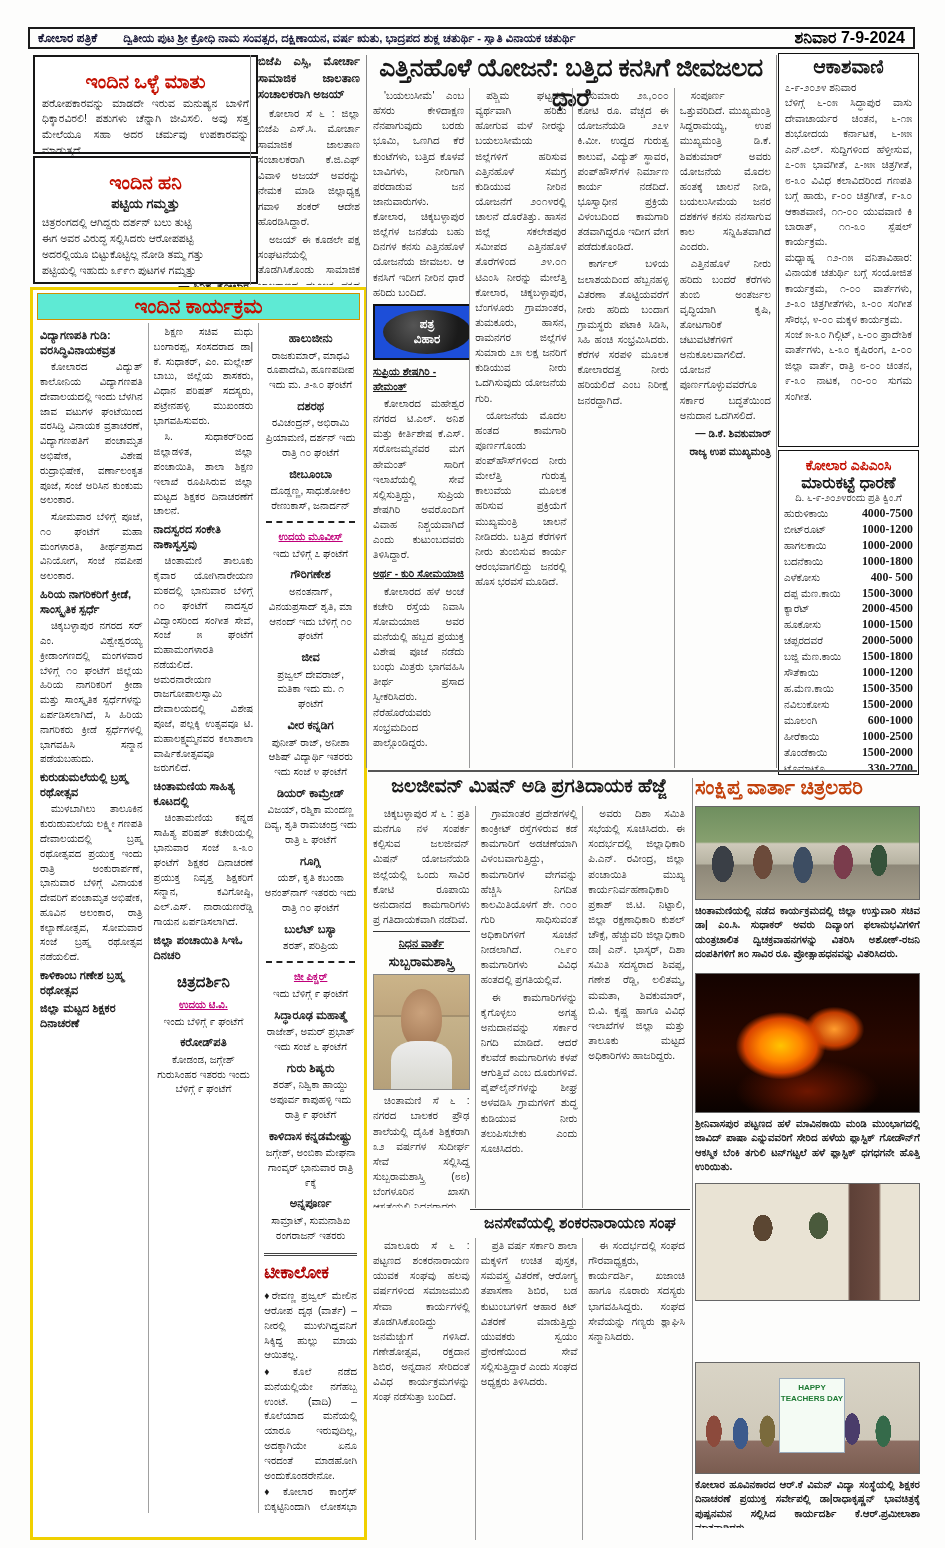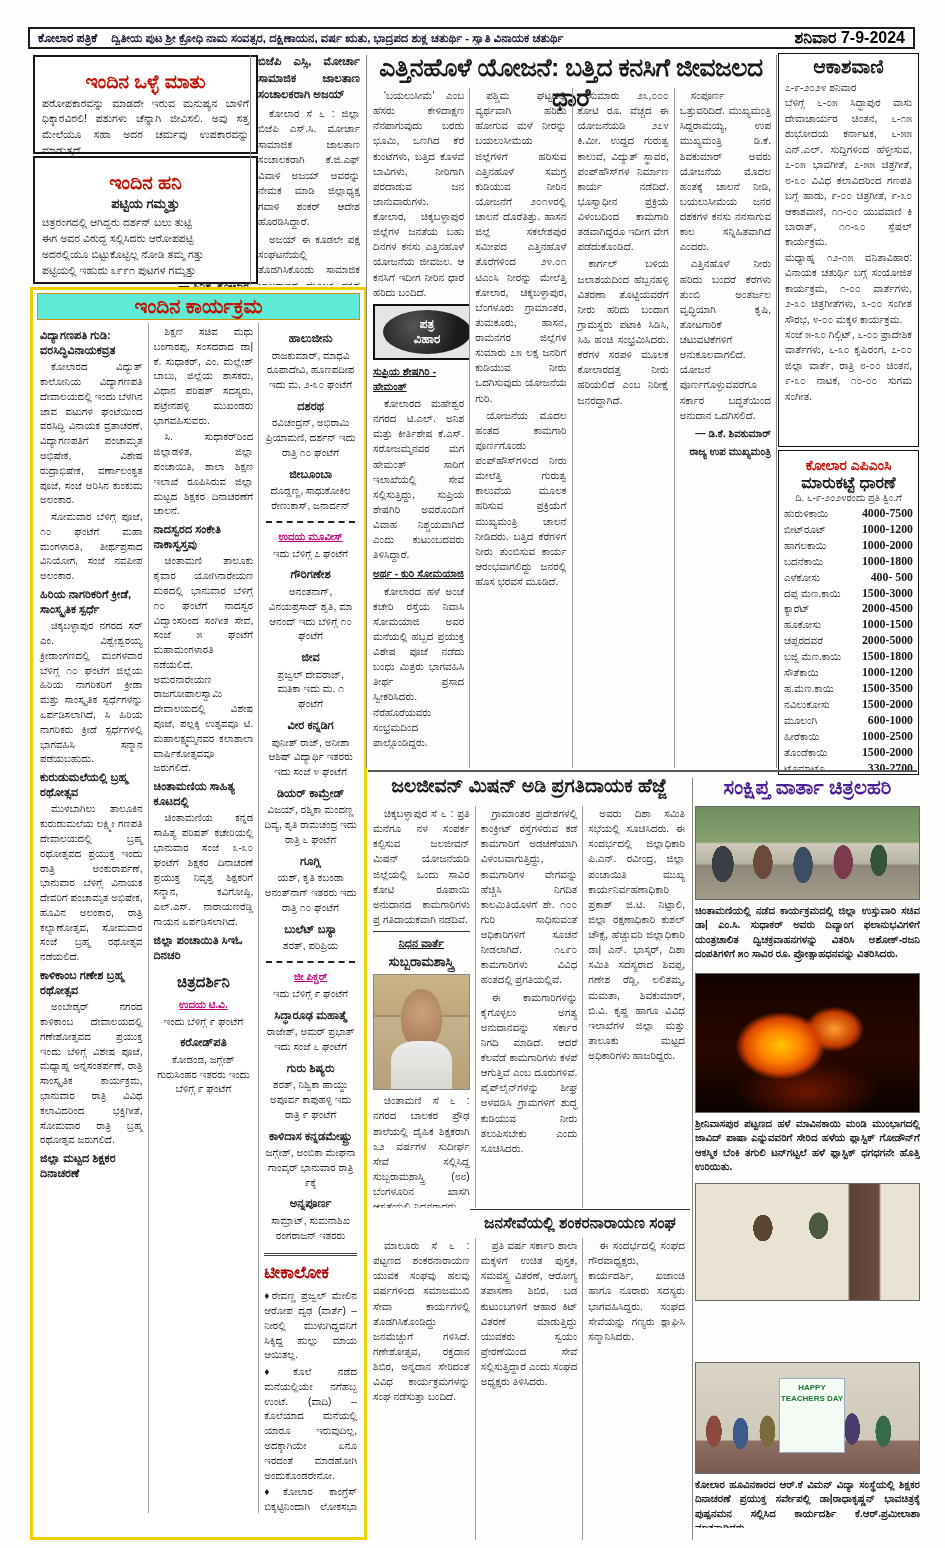--- a/index.html
+++ b/index.html
@@ -1,21 +1,21 @@
 <!DOCTYPE html>
 <html><head>
 <meta charset="utf-8">
 <style>
   html,body{margin:0;padding:0;background:#e9e9e9;}
   .page{position:relative;width:945px;height:1548px;background:#fdfdfc;margin:0 auto;
         font-family:"Liberation Sans","DejaVu Sans",sans-serif;color:#181818;overflow:hidden;}
   .abs{position:absolute;}
   
   .topbar{left:28px;top:27px;width:887px;height:22px;border:2px solid #1b1b1b;
-          display:flex;align-items:center;padding:0 8px;box-sizing:border-box;gap:14px;}
+          display:flex;align-items:center;padding:0 8px;box-sizing:border-box;gap:26px;}
   .topbar .paper{font-weight:bold;font-size:12px;color:#101030;white-space:nowrap;}
   .topbar .panch{flex:1;font-weight:bold;font-size:11.5px;color:#101030;white-space:nowrap;overflow:hidden;}
   .topbar .date{font-weight:bold;font-size:16px;color:#000;white-space:nowrap;}
   
   .nbox{border:2px solid #161616;box-sizing:border-box;padding:14px 7px;background:#fff;}
   .nbox .t{color:#c41000;font-weight:bold;font-size:19px;text-align:center;line-height:1.2;}
   .nbox .sub{font-weight:bold;font-size:13px;text-align:center;margin-top:1px;}
   .nbox .b{font-size:10.8px;text-align:justify;line-height:1.45;margin-top:2px;}
   .nbox .poem{font-size:10.8px;line-height:1.5;margin-top:2px;white-space:pre-line;}
   .nbox .cr{font-weight:bold;font-size:10.8px;text-align:right;margin-top:1px;}
@@ -34,21 +34,21 @@
   .blk-h{font-weight:bold;text-align:center;font-size:1.12em;margin:5px 0 2px;}
   .blk-hl{font-weight:bold;text-align:left;font-size:1.1em;line-height:1.35;margin:3px 0 2px;}
   .blk-u{font-weight:bold;text-decoration:underline;margin:4px 0 2px;}
   .blk-m{font-weight:bold;color:#c0007a;text-decoration:underline;text-align:center;margin:5px 0 2px;}
   .blk-d{border-top:2.5px dashed #222;margin:7px 2px;}
   .blk-big{font-weight:bold;color:#ad0000;font-size:17px;border-top:3px double #444;padding-top:5px;margin:9px 0 4px;}
   .blk-big2{font-weight:bold;font-size:15px;text-align:center;margin:8px 0 2px;}
   .blk-credit{font-weight:bold;text-align:right;margin:3px 0 1px;}
   .blk-cap{text-align:center;margin:0 0 2px;}
   
-  .pv-box{border:2.5px solid #111;background:#e5e5e5;margin:4px auto 3px;width:104px;height:52px;
+  .pv-box{border:2.5px solid #111;background:#1d4ed8;margin:4px auto 3px;width:104px;height:52px;
           display:flex;align-items:center;justify-content:center;}
   .pv-disc{width:88px;height:44px;border-radius:50%;background:radial-gradient(circle at 35% 35%,#555 0%,#1a1a1a 70%);
            color:#fff;font-weight:bold;font-size:12px;text-align:center;line-height:1.2;
            display:flex;align-items:center;justify-content:center;white-space:pre-line;}
   
   .bjp{left:254px;top:53px;width:110px;height:232px;padding:0 4px;box-sizing:border-box;overflow:hidden;
        font-size:10.3px;line-height:1.5;}
   .bjp .hd{font-weight:bold;font-size:11.5px;text-align:justify;line-height:1.45;margin-bottom:3px;}
   
   .mainhead{left:366px;top:53px;width:410px;font-weight:bold;font-size:25px;text-align:center;letter-spacing:-0.5px;}
@@ -82,21 +82,21 @@
   .obit .photo{width:100%;height:116px;border:1px solid #888;box-sizing:border-box;
      background:linear-gradient(180deg,#cbb489 0%,#bfa67e 35%,#8c7a5e 36%,#c6b28a 37%,#b5a07a 100%);position:relative;}
   .obit .photo::before{content:"";position:absolute;left:28%;top:12%;width:44%;height:52%;border-radius:50% 50% 46% 46%;
      background:radial-gradient(circle at 50% 40%,#caa27c 0%,#a87d5a 80%);}
   .obit .photo::after{content:"";position:absolute;left:18%;top:58%;width:64%;height:42%;
      background:linear-gradient(180deg,#ececec,#d8d8d0);border-radius:40% 40% 0 0;}
   .janhead{left:470px;top:1209px;width:220px;font-weight:bold;font-size:15.5px;text-align:center;
            border-top:1.5px solid #333;padding-top:4px;}
   .jancols{left:368px;top:1238px;width:322px;height:302px;display:flex;}
   
-  .phtitle{left:695px;top:776px;width:225px;color:#4c1d95;font-weight:bold;font-size:20px;text-align:center;}
+  .phtitle{left:695px;top:776px;width:225px;color:#c2410c;font-weight:bold;font-size:20px;text-align:left;}
   .photo{box-sizing:border-box;border:1px solid #666;}
   .cap{font-size:10.2px;font-weight:bold;text-align:justify;line-height:1.42;overflow:hidden;}
   .ph-street{background:
      radial-gradient(ellipse 18px 30px at 12% 62%,#3a3f46 0 60%,transparent 61%),
      radial-gradient(ellipse 16px 28px at 30% 60%,#6b4a3a 0 60%,transparent 61%),
      radial-gradient(ellipse 16px 30px at 48% 63%,#3d4d62 0 60%,transparent 61%),
      radial-gradient(ellipse 16px 28px at 66% 60%,#7a3c4c 0 60%,transparent 61%),
      radial-gradient(ellipse 14px 26px at 82% 58%,#35523a 0 60%,transparent 61%),
      linear-gradient(180deg,#6f8f5f 0%,#87a06f 38%,#cfcabb 40%,#b7b3a2 62%,#8d8778 63%,#a39c8a 100%);}
   .ph-fire{background:
@@ -279,21 +279,20 @@
     <div class="progcols">
       <div class="pcol pcol1">
           <div class="blk-hl">ವಿದ್ಯಾಗಣಪತಿ ಗುಡಿ: ವರಸಿದ್ಧಿವಿನಾಯಕವ್ರತ</div>
           <div class="blk-p">ಕೋಲಾರದ ವಿದ್ಯುತ್ ಕಾಲೋನಿಯ ವಿದ್ಯಾಗಣಪತಿ ದೇವಾಲಯದಲ್ಲಿ ಇಂದು ಬೆಳಗಿನ ಜಾವ ವಟುಗಳ ಘಂಟೆಯಿಂದ ವರಸಿದ್ಧಿ ವಿನಾಯಕ ವ್ರತಾಚರಣೆ, ವಿದ್ಯಾಗಣಪತಿಗೆ ಪಂಚಾಮೃತ ಅಭಿಷೇಕ, ವಿಶೇಷ ರುದ್ರಾಭಿಷೇಕ, ವರ್ಣಾಲಂಕೃತ ಪೂಜೆ, ಸಂಜೆ ಅರಿಸಿನ ಕುಂಕುಮ ಅಲಂಕಾರ.</div>
           <div class="blk-p">ಸೋಮವಾರ ಬೆಳಿಗ್ಗೆ ಪೂಜೆ, ೧೦ ಘಂಟೆಗೆ ಮಹಾ ಮಂಗಳಾರತಿ, ತೀರ್ಥಪ್ರಸಾದ ವಿನಿಯೋಗ, ಸಂಜೆ ನವಪೀಪ ಅಲಂಕಾರ.</div>
           <div class="blk-hl">ಹಿರಿಯ ನಾಗರಿಕರಿಗೆ ಕ್ರೀಡೆ, ಸಾಂಸ್ಕೃತಿಕ ಸ್ಪರ್ಧೆ</div>
           <div class="blk-p">ಚಿಕ್ಕಬಳ್ಳಾಪುರ ನಗರದ ಸರ್ ಎಂ. ವಿಶ್ವೇಶ್ವರಯ್ಯ ಕ್ರೀಡಾಂಗಣದಲ್ಲಿ ಮಂಗಳವಾರ ಬೆಳಿಗ್ಗೆ ೧೦ ಘಂಟೆಗೆ ಜಿಲ್ಲೆಯ ಹಿರಿಯ ನಾಗರಿಕರಿಗೆ ಕ್ರೀಡಾ ಮತ್ತು ಸಾಂಸ್ಕೃತಿಕ ಸ್ಪರ್ಧೆಗಳನ್ನು ಏರ್ಪಡಿಸಲಾಗಿದೆ, ಸಿ ಹಿರಿಯ ನಾಗರಿಕರು ಕ್ರೀಡೆ ಸ್ಪರ್ಧೆಗಳಲ್ಲಿ ಭಾಗವಹಿಸಿ ಸನ್ಮಾನ ಪಡೆಯಬಹುದು.</div>
           <div class="blk-hl">ಕುರುಡುಮಲೆಯಲ್ಲಿ ಬ್ರಹ್ಮ ರಥೋತ್ಸವ</div>
           <div class="blk-p">ಮುಳಬಾಗಿಲು ತಾಲೂಕಿನ ಕುರುಡುಮಲೆಯ ಲಕ್ಷ್ಮೀ ಗಣಪತಿ ದೇವಾಲಯದಲ್ಲಿ ಬ್ರಹ್ಮ ರಥೋತ್ಸವದ ಪ್ರಯುಕ್ತ ಇಂದು ರಾತ್ರಿ ಅಂಕುರಾರ್ಪಣೆ, ಭಾನುವಾರ ಬೆಳಿಗ್ಗೆ ವಿನಾಯಕ ದೇವರಿಗೆ ಪಂಚಾಮೃತ ಅಭಿಷೇಕ, ಹೂವಿನ ಅಲಂಕಾರ, ರಾತ್ರಿ ಕಲ್ಯಾಣೋತ್ಸವ, ಸೋಮವಾರ ಸಂಜೆ ಬ್ರಹ್ಮ ರಥೋತ್ಸವ ನಡೆಯಲಿದೆ.</div>
           <div class="blk-hl">ಕಾಳಿಕಾಂಬ ಗಣೇಶ ಬ್ರಹ್ಮ ರಥೋತ್ಸವ</div>
-          <div class="blk-p">ಅಂಬೇಡ್ಕರ್ ನಗರದ ಕಾಳಿಕಾಂಬ ದೇವಾಲಯದಲ್ಲಿ ಗಣೇಶೋತ್ಸವದ ಪ್ರಯುಕ್ತ ಇಂದು ಬೆಳಿಗ್ಗೆ ವಿಶೇಷ ಪೂಜೆ, ಮಧ್ಯಾಹ್ನ ಅನ್ನಸಂತರ್ಪಣೆ, ರಾತ್ರಿ ಸಾಂಸ್ಕೃತಿಕ ಕಾರ್ಯಕ್ರಮ, ಭಾನುವಾರ ರಾತ್ರಿ ವಿವಿಧ ಕಲಾವಿದರಿಂದ ಭಕ್ತಿಗೀತೆ, ಸೋಮವಾರ ರಾತ್ರಿ ಬ್ರಹ್ಮ ರಥೋತ್ಸವ ಜರುಗಲಿದೆ.</div>
           <div class="blk-hl">ಜಿಲ್ಲಾ ಮಟ್ಟದ ಶಿಕ್ಷಕರ ದಿನಾಚರಣೆ</div>
         </div>
       <div class="pcol pcol2">
           <div class="blk-p">ಶಿಕ್ಷಣ ಸಚಿವ ಮಧು ಬಂಗಾರಪ್ಪ, ಸಂಸದರಾದ ಡಾ| ಕೆ. ಸುಧಾಕರ್, ಎಂ. ಮಲ್ಲೇಶ್ ಬಾಬು, ಜಿಲ್ಲೆಯ ಶಾಸಕರು, ವಿಧಾನ ಪರಿಷತ್ ಸದಸ್ಯರು, ಪಟ್ರೇನಹಳ್ಳಿ ಮುಖಂಡರು ಭಾಗವಹಿಸುವರು.</div>
           <div class="blk-p">ಸಿ. ಸುಧಾಕರ್‌ರಿಂದ ಜಿಲ್ಲಾಡಳಿತ, ಜಿಲ್ಲಾ ಪಂಚಾಯಿತಿ, ಶಾಲಾ ಶಿಕ್ಷಣ ಇಲಾಖೆ ರೂಪಿಸಿರುವ ಜಿಲ್ಲಾ ಮಟ್ಟದ ಶಿಕ್ಷಕರ ದಿನಾಚರಣೆಗೆ ಚಾಲನೆ.</div>
           <div class="blk-hl">ನಾದಸ್ವರದ ಸಂಕೇತಿ ನಾಕಾಸ್ವಸ್ತವು</div>
           <div class="blk-p">ಚಿಂತಾಮಣಿ ತಾಲೂಕು ಕೈವಾರ ಯೋಗಿನಾರೇಯಣ ಮಠದಲ್ಲಿ ಭಾನುವಾರ ಬೆಳಿಗ್ಗೆ ೧೦ ಘಂಟೆಗೆ ನಾದಸ್ವರ ವಿದ್ವಾಂಸರಿಂದ ಸಂಗೀತ ಸೇವೆ, ಸಂಜೆ ೫ ಘಂಟೆಗೆ ಮಹಾಮಂಗಳಾರತಿ ನಡೆಯಲಿದೆ. ಅಮರನಾರೇಯಣ ರಾಜಗೋಪಾಲಸ್ವಾಮಿ ದೇವಾಲಯದಲ್ಲಿ ವಿಶೇಷ ಪೂಜೆ, ಪಲ್ಲಕ್ಕಿ ಉತ್ಸವವೂ ಟಿ. ಮಹಾಲಕ್ಷ್ಮಮ್ಮನವರ ಕಲಾಶಾಲಾ ವಾರ್ಷಿಕೋತ್ಸವವೂ ಜರುಗಲಿದೆ.</div>
           <div class="blk-hl">ಚಿಂತಾಮಣಿಯ ಸಾಹಿತ್ಯ ಕೂಟದಲ್ಲಿ</div>
           <div class="blk-p">ಚಿಂತಾಮಣಿಯ ಕನ್ನಡ ಸಾಹಿತ್ಯ ಪರಿಷತ್ ಕಚೇರಿಯಲ್ಲಿ ಭಾನುವಾರ ಸಂಜೆ ೩-೩೦ ಘಂಟೆಗೆ ಶಿಕ್ಷಕರ ದಿನಾಚರಣೆ ಪ್ರಯುಕ್ತ ನಿವೃತ್ತ ಶಿಕ್ಷಕರಿಗೆ ಸನ್ಮಾನ, ಕವಿಗೋಷ್ಠಿ, ಎಲ್.ಎಸ್. ನಾರಾಯಣರೆಡ್ಡಿ ಗಾಯನ ಏರ್ಪಡಿಸಲಾಗಿದೆ.</div>
           <div class="blk-hl">ಜಿಲ್ಲಾ ಪಂಚಾಯಿತಿ ಸಿಇಓ ದಿನಚರಿ</div>

